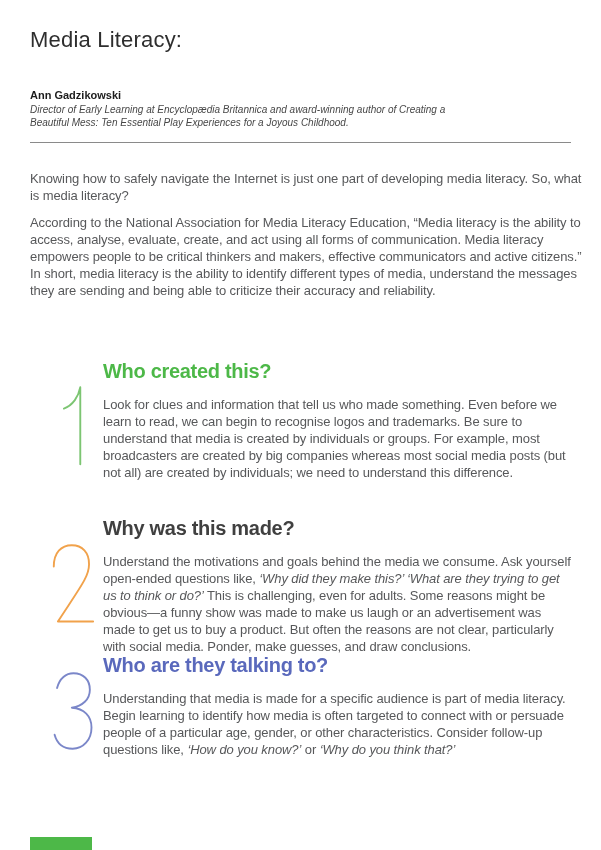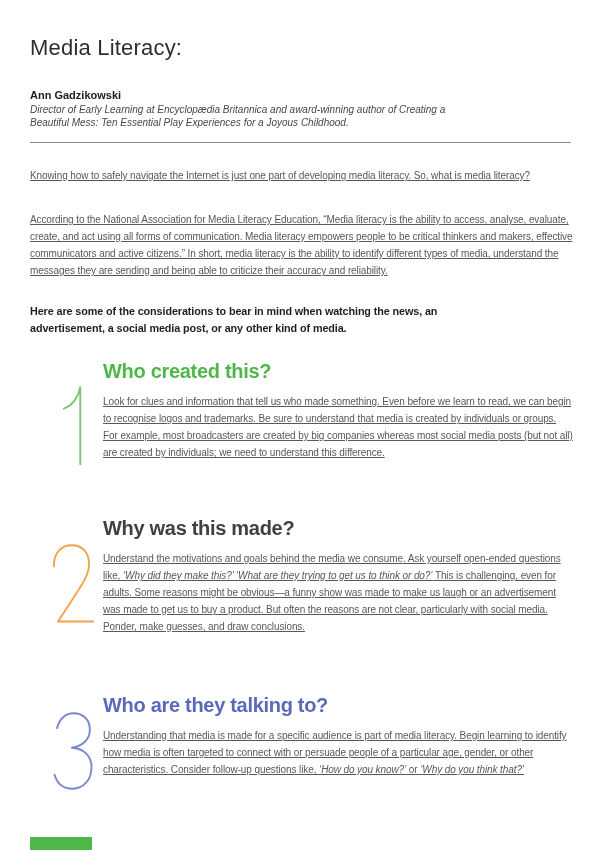--- a/index.html
+++ b/index.html
@@ -6,21 +6,21 @@
   .page{
     position:relative;
     width:601px;height:850px;
     background:#ffffff;
     font-family:"Liberation Sans", sans-serif;
     color:#1f1f1f;
     overflow:hidden;
   }
   .abs{position:absolute;}
   .pretitle{
-    left:30px;top:35px;
+    left:30px;top:27px;
     font-size:22px;font-weight:400;color:#2e2e2e;
     letter-spacing:0.2px;
   }
   .title{
     left:30px;top:53px;
     font-size:24px;font-weight:700;color:#111;
     letter-spacing:-0.4px;
   }
   .author{
     left:30px;top:89px;
@@ -29,35 +29,34 @@
   .credit{
     left:30px;top:104px;
     font-size:10px;font-style:italic;color:#474747;
     line-height:12.5px;width:420px;
   }
   .divider{
     left:30px;top:142px;width:541px;height:1px;
     background:#8a8a8a;
   }
   .body-text{
-    font-size:10px;line-height:17px;color:#57585a;
+    font-size:13px;line-height:17px;color:#57585a;
     letter-spacing:-0.1px;
-    text-decoration:underline;
   }
   .p1{left:30px;top:157px;width:556px;}
   .p2{left:30px;top:201px;width:556px;}
   .p3{
     left:30px;top:292px;width:480px;
     font-size:10.8px;line-height:17px;font-weight:700;color:#1f1f1f;
     letter-spacing:-0.1px;
   }
   .step{position:absolute;left:30px;width:541px;}
   .step-1{top:360px;}
   .step-2{top:517px;}
-  .step-3{top:694px;}
+  .step-3{top:654px;}
   .step h2{
     margin:0 0 7px 73px;
     font-size:20px;font-weight:700;letter-spacing:-0.3px;
   }
   .step .step-body{
     margin-left:73px;width:470px;
   }
   .numeral{
     position:absolute;left:14px;width:54px;height:82px;
   }
@@ -76,21 +75,20 @@
 
 <div class="page">
 
   <div class="abs pretitle">Media Literacy:</div>
   <div class="abs author">Ann Gadzikowski</div>
   <div class="abs credit">Director of Early Learning at Encyclopædia Britannica and award-winning author of Creating a Beautiful Mess: Ten Essential Play Experiences for a Joyous Childhood.</div>
   <div class="abs divider"></div>
 
   <p class="abs body-text p1">Knowing how to safely navigate the Internet is just one part of developing media literacy. So, what is media literacy?</p>
   <p class="abs body-text p2">According to the National Association for Media Literacy Education, “Media literacy is the ability to access, analyse, evaluate, create, and act using all forms of communication. Media literacy empowers people to be critical thinkers and makers, effective communicators and active citizens.” In short, media literacy is the ability to identify different types of media, understand the messages they are sending and being able to criticize their accuracy and reliability.</p>
-  <p class="abs p3">Here are some of the considerations to bear in mind when watching the news, an advertisement, a social media post, or any other kind of media.</p>
 
   <section class="step step-1">
     <div class="numeral n1" style="color: rgb(124, 197, 114);">
       <svg viewBox="0 0 60 100" aria-hidden="true">
         <path d="M 14,30 C 25,26 32,15 34,4 L 34,98"></path>
       </svg>
     </div>
     <h2 style="color: rgb(77, 184, 72);">Who created this?</h2>
     <p class="body-text step-body"><span>Look for clues and information that tell us who made something. Even before we learn to read, we can begin to recognise logos and trademarks. Be sure to understand that media is created by individuals or groups. For example, most broadcasters are created by big companies whereas most social media posts (but not all) are created by individuals; we need to understand this difference.</span></p>
   </section>

